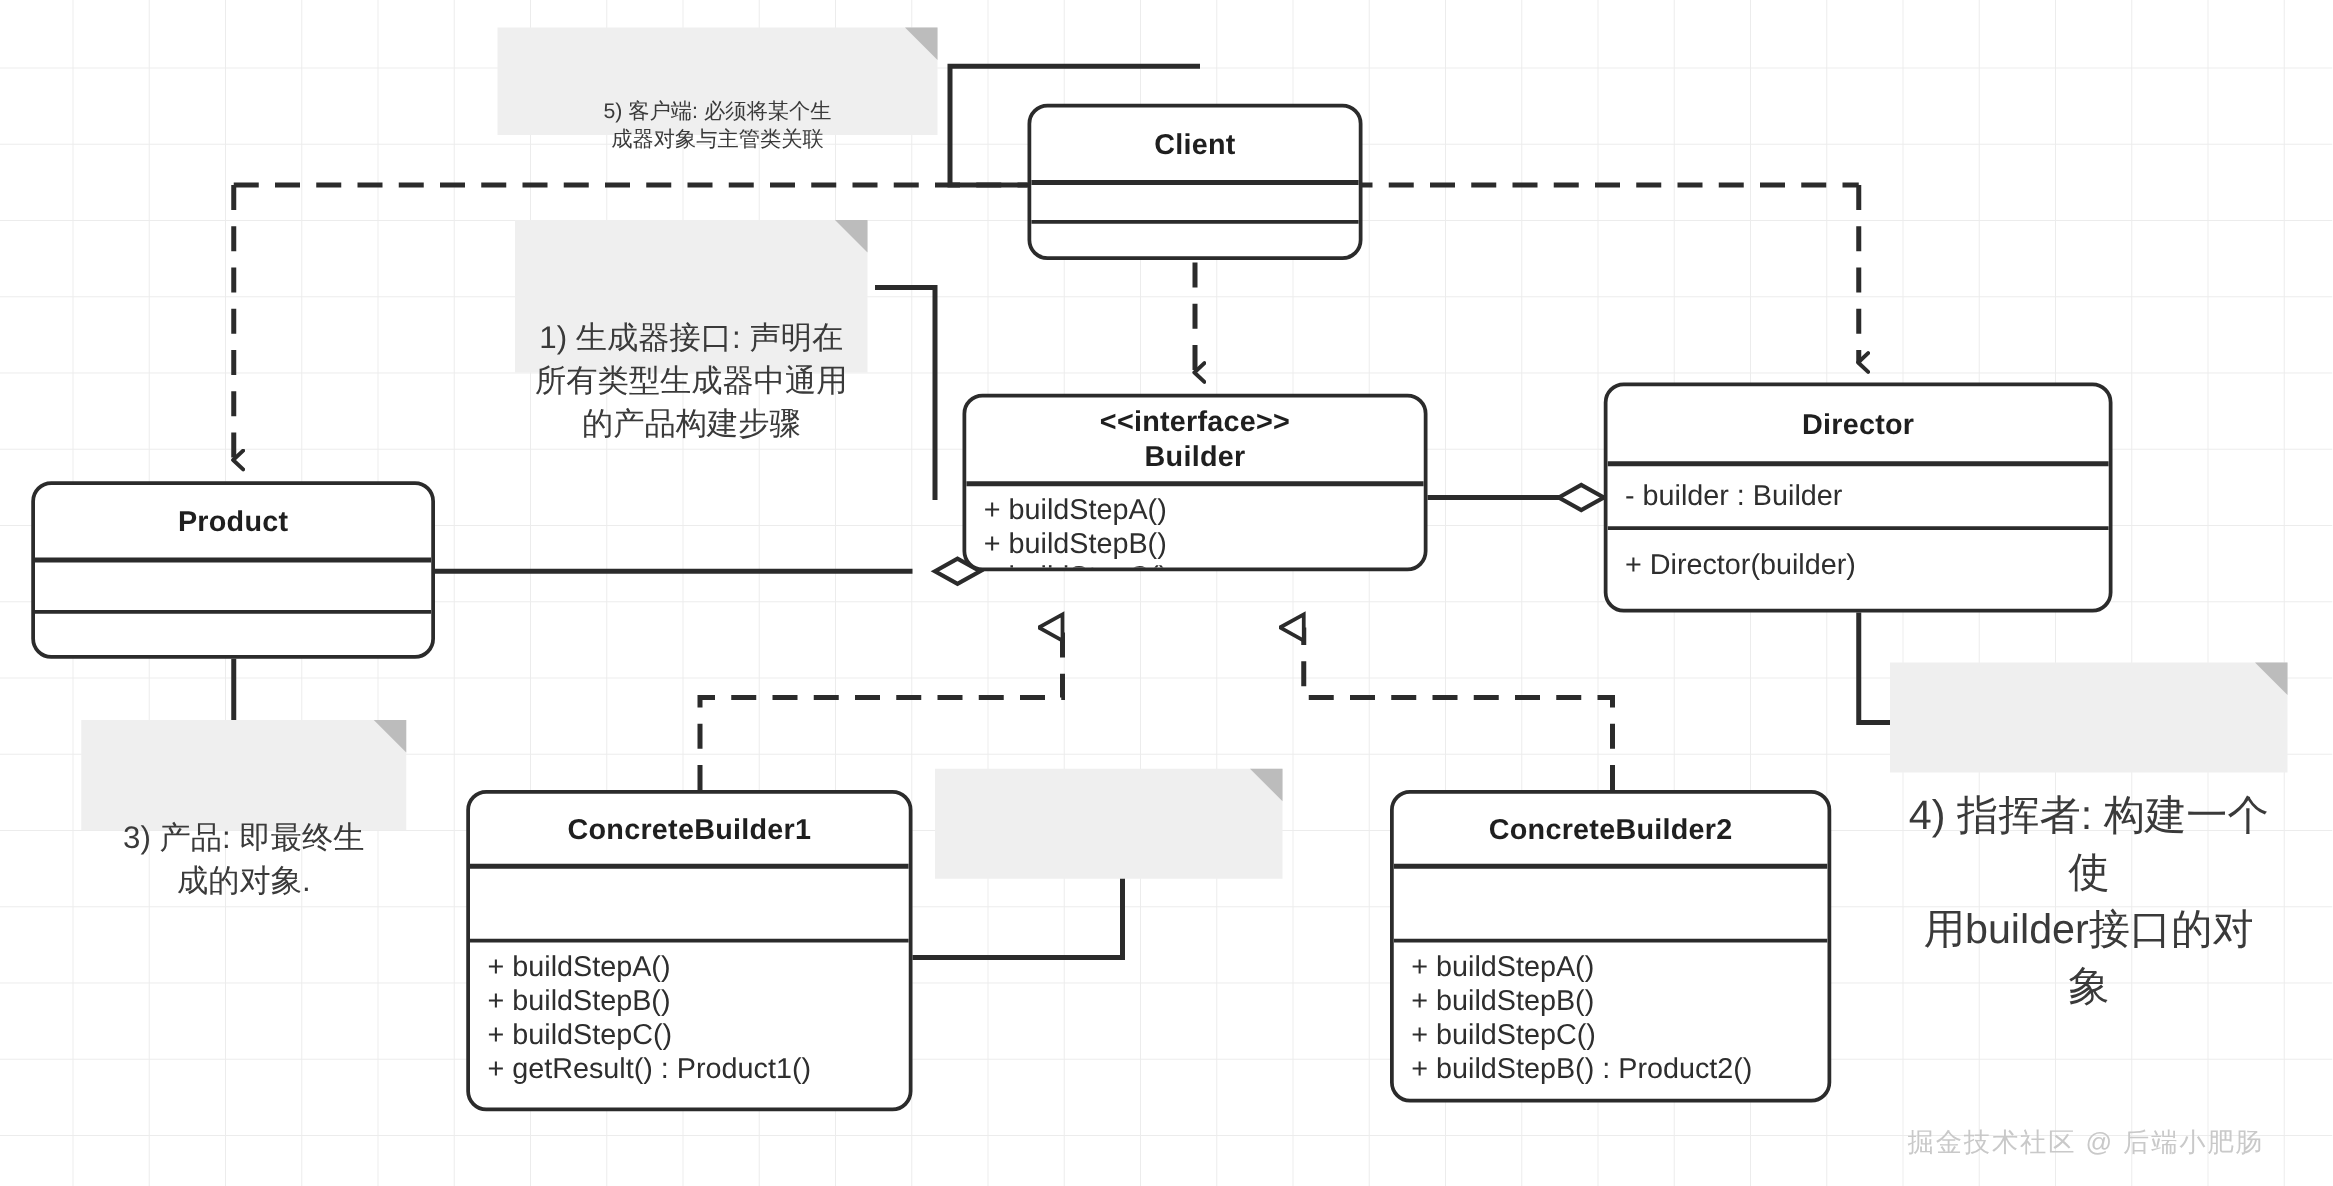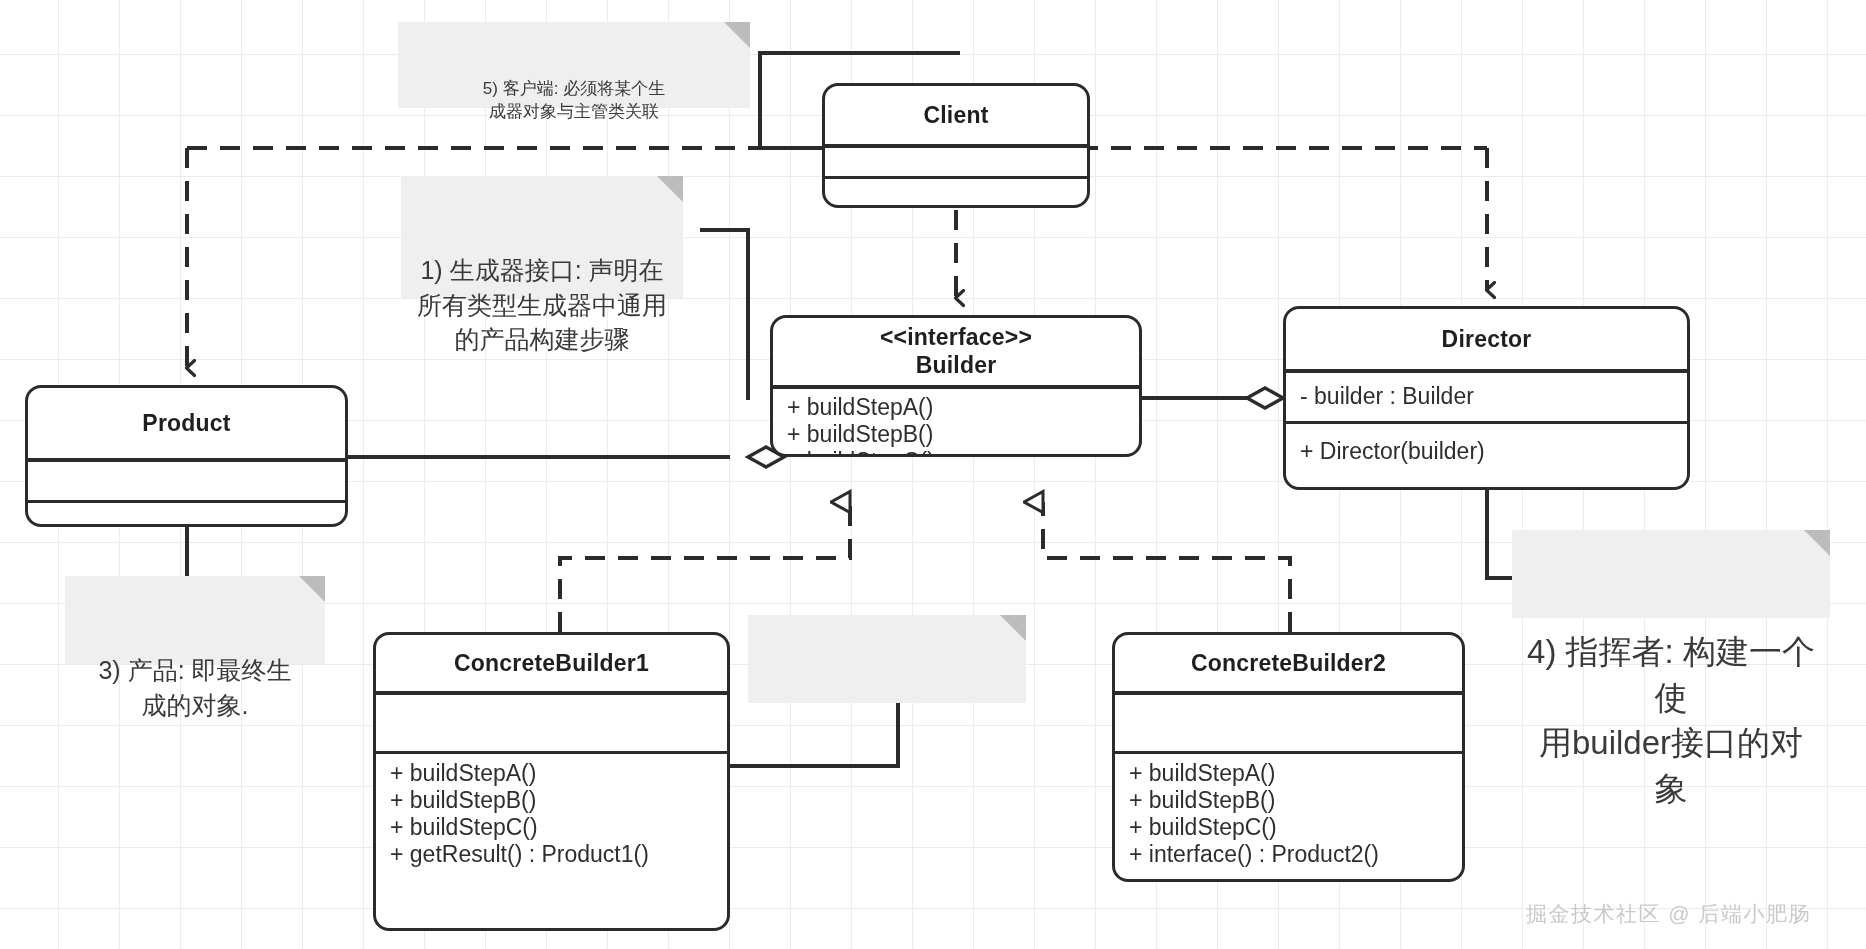--- a/index.html
+++ b/index.html
@@ -164,30 +164,30 @@
     <div class="uml-compartment" style="height:48px;padding-top:10px;">
       <div class="uml-member" style="font-size:23px;">- builder : Builder</div>
     </div>
     <div class="uml-sep"></div>
     <div class="uml-compartment" style="padding-top:14px;">
       <div class="uml-member" style="font-size:23px;">+ Director(builder)</div>
     </div>
   </div>
 
   <div class="uml-box" style="left:25px;top:385px;width:323px;height:142px;">
-    <div class="uml-title" style="height:70px;font-size:23px;">
+    <div class="uml-title" style="height:58px;font-size:23px;">
       <span>Product</span>
     </div>
     <div class="uml-sep"></div>
     <div class="uml-compartment" style="height:38px;"></div>
     <div class="uml-sep"></div>
     <div class="uml-compartment" style="height:38px;"></div>
   </div>
 
-  <div class="uml-box" style="left:373px;top:632px;width:357px;height:299px;">
+  <div class="uml-box" style="left:373px;top:632px;width:357px;height:257px;">
     <div class="uml-title" style="height:56px;font-size:23px;">
       <span>ConcreteBuilder1</span>
     </div>
     <div class="uml-sep"></div>
     <div class="uml-compartment" style="height:56px;"></div>
     <div class="uml-sep"></div>
     <div class="uml-compartment" style="padding-top:6px;">
       <div class="uml-member" style="font-size:23px;">+ buildStepA()</div>
       <div class="uml-member" style="font-size:23px;">+ buildStepB()</div>
       <div class="uml-member" style="font-size:23px;">+ buildStepC()</div>
@@ -199,31 +199,31 @@
     <div class="uml-title" style="height:56px;font-size:23px;">
       <span>ConcreteBuilder2</span>
     </div>
     <div class="uml-sep"></div>
     <div class="uml-compartment" style="height:56px;"></div>
     <div class="uml-sep"></div>
     <div class="uml-compartment" style="padding-top:6px;">
       <div class="uml-member" style="font-size:23px;">+ buildStepA()</div>
       <div class="uml-member" style="font-size:23px;">+ buildStepB()</div>
       <div class="uml-member" style="font-size:23px;">+ buildStepC()</div>
-      <div class="uml-member" style="font-size:23px;">+ interface() : Product2()</div>
+      <div class="uml-member" style="font-size:23px;">+ buildStepB() : Product2()</div>
     </div>
   </div>
 
   <div class="note" style="left:398px;top:22px;width:352px;height:86px;font-size:17px;">
     <span class="fold"></span>
     <span>5) 客户端: 必须将某个生
 成器对象与主管类关联</span>
   </div>
 
-  <div class="note" style="left:401px;top:176px;width:282px;height:122px;font-size:25px;">
+  <div class="note" style="left:412px;top:176px;width:282px;height:122px;font-size:25px;">
     <span class="fold"></span>
     <span>1) 生成器接口: 声明在
 所有类型生成器中通用
 的产品构建步骤</span>
   </div>
 
   <div class="note" style="left:65px;top:576px;width:260px;height:88px;font-size:25px;">
     <span class="fold"></span>
     <span>3) 产品: 即最终生
 成的对象.</span>

